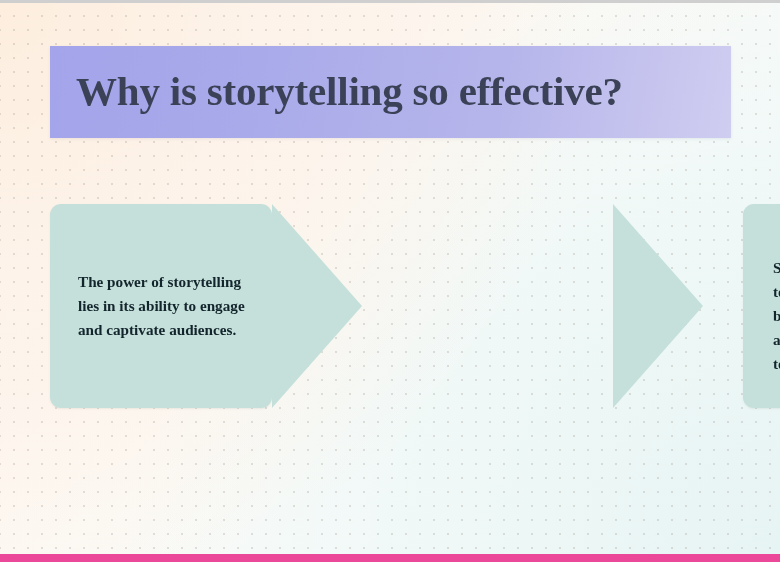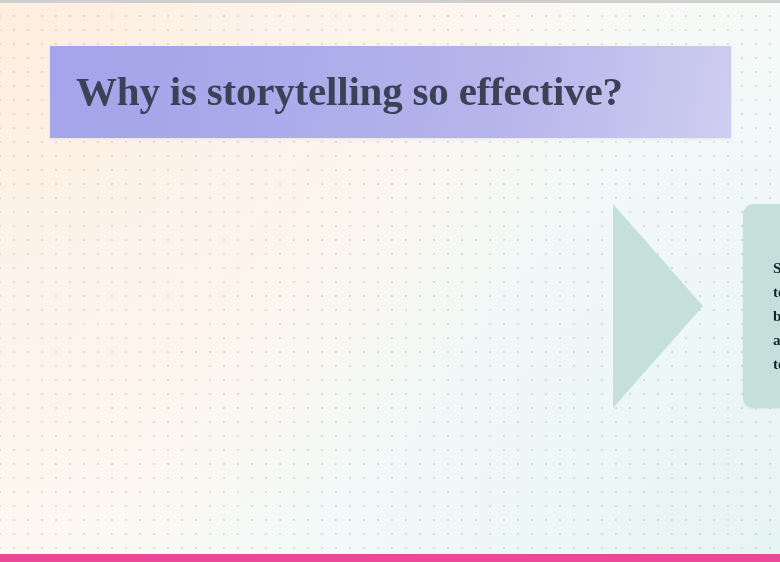--- a/index.html
+++ b/index.html
@@ -125,20 +125,26 @@
 
   <div class="slide-bg"></div>
   <div class="slide-dots"></div>
 
   <div class="title-band">
     <div class="title-text">Why is storytelling so effective?</div>
   </div>
 
   <div class="card-row">
 
+    <div class="step step-1">
+      <div class="step-card">
+        <p class="step-text">The power of storytelling lies in its ability to engage and captivate audiences.</p>
+      </div>
+      <div class="step-arrow"></div>
+    </div>
 
     <div class="step step-2">
       <div class="step-arrow"></div>
     </div>
 
     <div class="step step-3">
       <div class="step-card">
         <p class="step-text">Storytelling is a powerful tool that can help you build trust with your audience and inspire them to take action.</p>
       </div>
 

